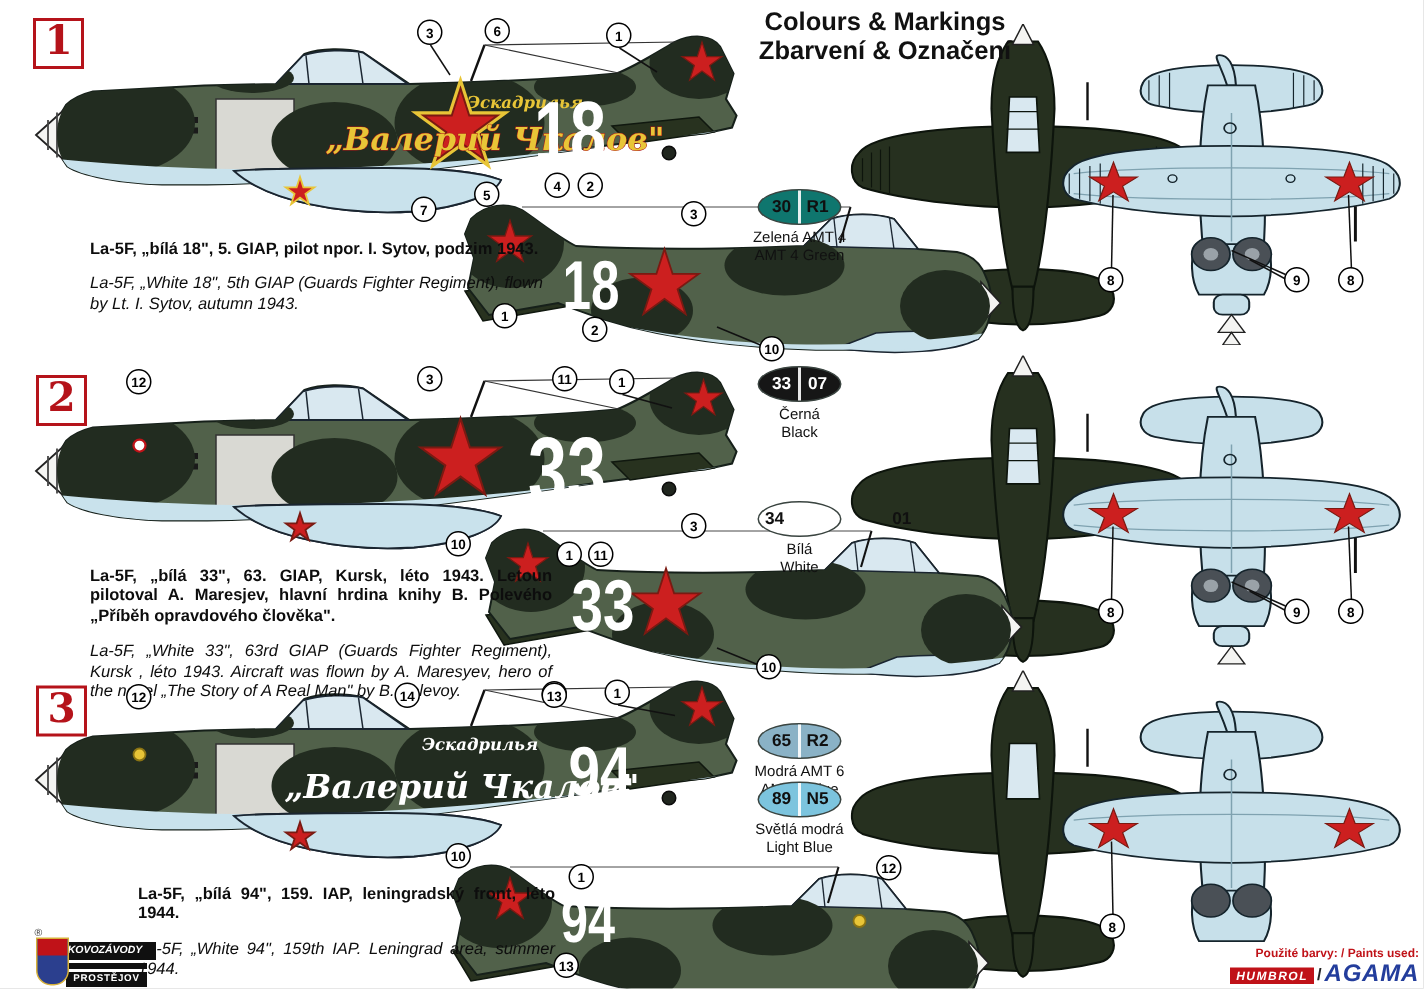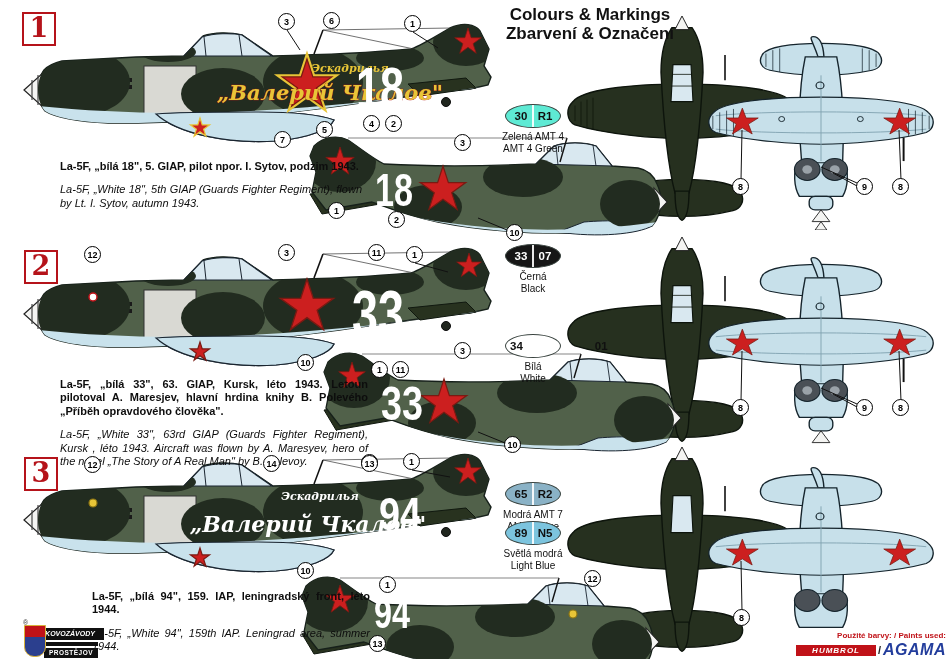--- a/index.html
+++ b/index.html
@@ -26,21 +26,21 @@
   .chip-label{font-size:10px;line-height:1.18;color:#111;}
   
   .callout{position:absolute;width:15px;height:15px;border:1.4px solid #000;border-radius:50%;
            background:#fff;color:#000;font-size:9px;font-weight:bold;display:flex;align-items:center;
            justify-content:center;z-index:30;box-sizing:content-box;}
   
   .paints{position:absolute;left:806px;top:631px;width:140px;text-align:right;z-index:26;}
   .paints .lbl{color:#c01218;font-weight:bold;font-size:8px;}
   .paints .brands{display:flex;align-items:center;justify-content:flex-end;gap:2px;margin-top:1px;}
   .brand-box{background:#c01218;color:#fff;font-style:italic;font-weight:bold;font-size:8px;
-             padding:1px 16px;letter-spacing:1px;}
+             padding:1px 4px;letter-spacing:1px;}
   .brand-sep{font-weight:bold;font-size:11px;color:#222;}
   .brand2{color:#233d9c;font-weight:bold;font-style:italic;font-size:16px;letter-spacing:.5px;}
   
   .kplogo{position:absolute;left:24px;top:623px;width:84px;height:34px;z-index:26;}
   .kplogo .bar1{position:absolute;left:12px;top:5px;width:68px;height:12px;background:#101010;
                 color:#fff;font-weight:bold;font-style:italic;font-size:7px;line-height:12px;text-align:center;}
   .kplogo .bar2{position:absolute;left:12px;top:19px;width:62px;height:4px;background:#101010;}
   .kplogo .bar3{position:absolute;left:20px;top:25px;width:54px;height:10px;background:#101010;
                 color:#fff;font-weight:bold;font-size:6.5px;line-height:10px;text-align:center;letter-spacing:.5px;}
   .kplogo .shield{position:absolute;left:0;top:2px;width:20px;height:30px;background:#2b3f8e;
@@ -422,21 +422,21 @@
     <span class="reg">®</span>
     <div class="bar1">KOVOZÁVODY</div>
     <div class="bar2"></div>
     <div class="bar3">PROSTĚJOV</div>
     <div class="shield">
         <div class="chief"></div>
       </div>
   </div>
 
 <div class="chip" style="top: 104px;">
-      <div class="chip-oval" style="background: #5eead4; color: rgb(16, 16, 16);">
+      <div class="chip-oval" style="background: #0f766e; color: rgb(16, 16, 16); margin-top: 22px;">
         <span class="code">30</span>
         <span class="chip-div"></span>
         <span class="code">R1</span>
       </div>
       <div class="chip-label">Zelená AMT 4</div>
       <div class="chip-label">AMT 4 Green</div>
     </div>
     <div class="chip" style="top: 244px;">
       <div class="chip-oval" style="background: rgb(22, 22, 22); color: rgb(255, 255, 255);">
         <span class="code">33</span>
@@ -454,21 +454,21 @@
       </div>
       <div class="chip-label">Bílá</div>
       <div class="chip-label">White</div>
     </div>
     <div class="chip" style="top: 456px;">
       <div class="chip-oval" style="background: rgb(138, 178, 198); color: rgb(16, 16, 16); margin-top: 26px;">
         <span class="code">65</span>
         <span class="chip-div"></span>
         <span class="code">R2</span>
       </div>
-      <div class="chip-label">Modrá AMT 7</div>
+      <div class="chip-label">Modrá AMT 6</div>
       <div class="chip-label">AMT 7 Blue</div>
     </div>
     <div class="chip" style="top: 521px;">
       <div class="chip-oval" style="background: rgb(124, 196, 222); color: rgb(16, 16, 16);">
         <span class="code">89</span>
         <span class="chip-div"></span>
         <span class="code">N5</span>
       </div>
       <div class="chip-label">Světlá modrá</div>
       <div class="chip-label">Light Blue</div>

